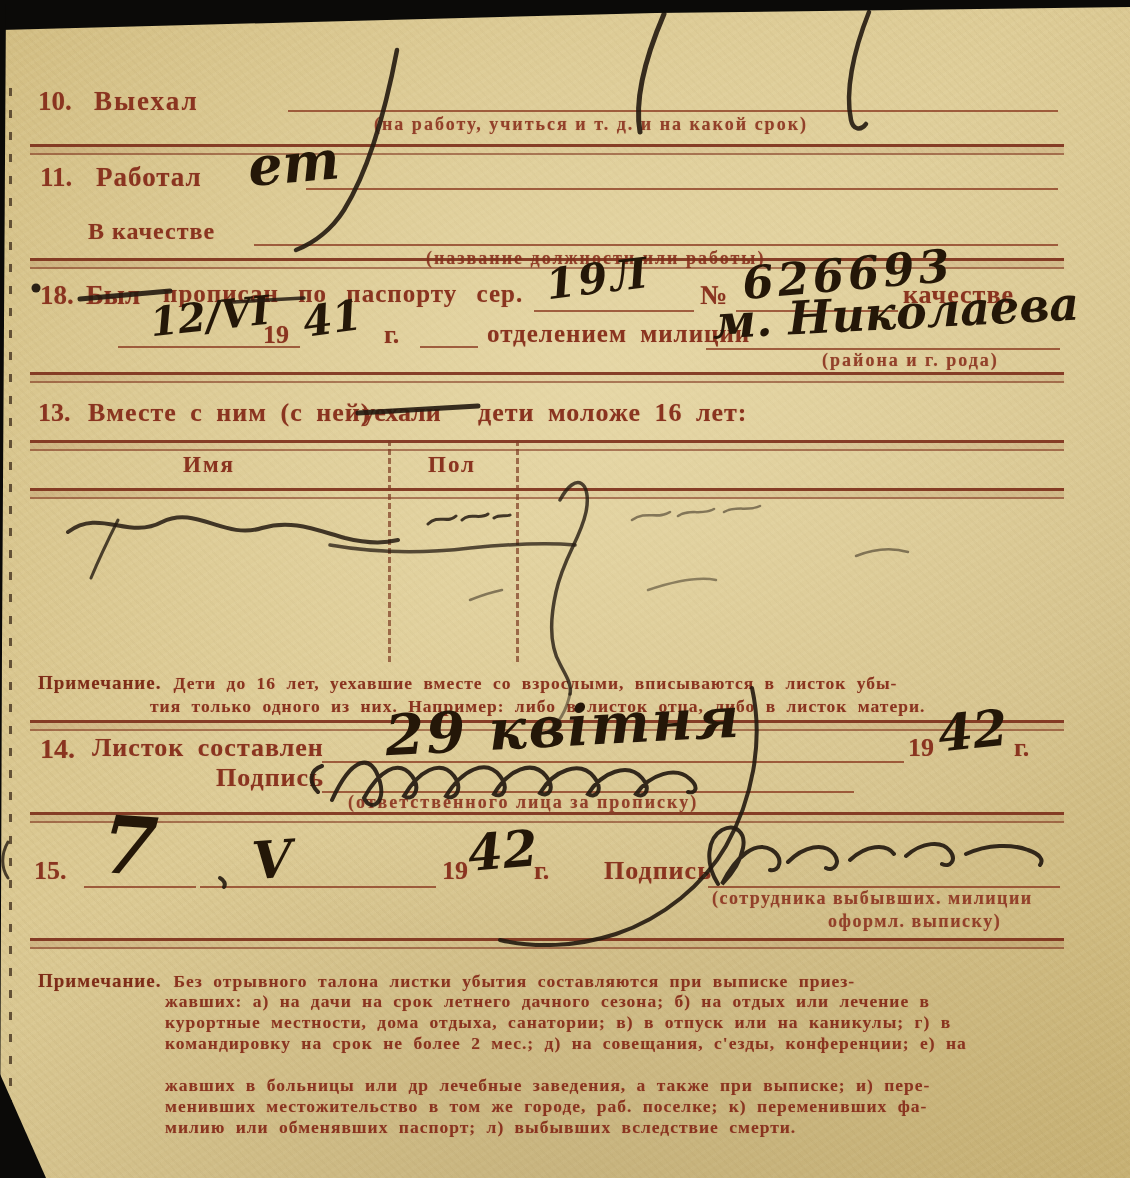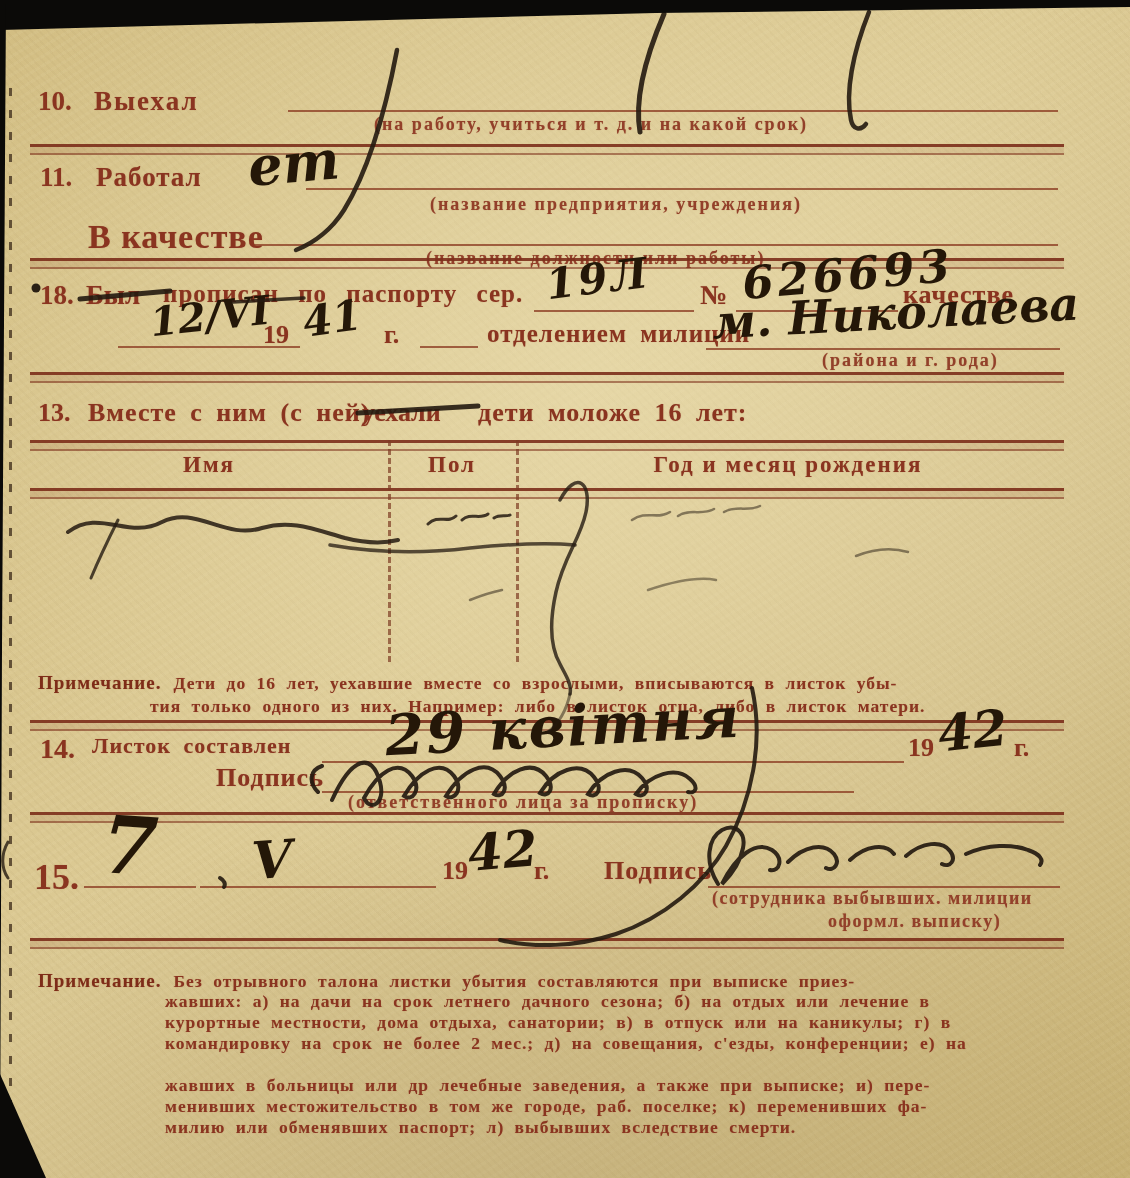--- a/index.html
+++ b/index.html
@@ -43,22 +43,21 @@
   <span class="pr" style="left:38px;top:86px;font-size:27px">10.</span>
   <span class="pr" style="left:94px;top:86px;font-size:27px;letter-spacing:2px">Выехал</span>
   <div class="fill" style="left:288px;top:86px;width:770px;height:24px"></div>
   <span class="pr cap" style="left:374px;top:114px">(на работу, учиться и т. д. и на какой срок)</span>
   <div class="hrule" style="top:144px"></div>
 
   <span class="pr" style="left:40px;top:162px;font-size:27px">11.</span>
   <span class="pr" style="left:96px;top:162px;font-size:27px;letter-spacing:1px">Работал</span>
   <span class="hand" style="left:248px;top:136px;font-size:54px;transform:rotate(-5deg)">ет</span>
   <div class="fill" style="left:306px;top:164px;width:752px;height:24px"></div>
-  <span class="pr cap" style="left:430px;top:194px">(название предприятия, учреждения)</span>
-  <span class="pr" style="left:88px;top:218px;font-size:34px;letter-spacing:1px">В качестве</span>
+  <span class="pr" style="left:88px;top:218px;font-size:24px;letter-spacing:1px">В качестве</span>
   <div class="fill" style="left:254px;top:220px;width:804px;height:24px"></div>
   <span class="pr cap" style="left:426px;top:248px">(название должности или работы)</span>
   <div class="hrule" style="top:258px"></div>
 
   <span class="pr" style="left:40px;top:280px;font-size:27px">18.</span>
   <span class="pr" style="left:86px;top:280px;font-size:27px">Был</span>
   <span class="pr" style="left:163px;top:280px;font-size:25px;letter-spacing:1px;word-spacing:12px">прописан по паспорту сер.</span>
   <div class="fill" style="left:534px;top:284px;width:160px;height:26px"></div>
   <span class="hand" style="left:546px;top:258px;font-size:42px;letter-spacing:3px;transform:rotate(-7deg)">19Л</span>
   <span class="pr" style="left:700px;top:280px;font-size:27px">№</span>
@@ -79,45 +78,44 @@
   <div class="hrule" style="top:372px"></div>
 
   <span class="pr" style="left:38px;top:398px;font-size:26px">13.</span>
   <span class="pr" style="left:88px;top:398px;font-size:26px;letter-spacing:1px;word-spacing:6px">Вместе с ним (с ней)</span>
   <span class="pr" style="left:362px;top:398px;font-size:26px">уехали</span>
   <span class="pr" style="left:478px;top:398px;font-size:26px;letter-spacing:1px;word-spacing:6px">дети моложе 16 лет:</span>
 
   <div class="hrule" style="top:440px"></div>
   <span class="pr" style="left:30px;top:452px;width:358px;text-align:center;font-size:23px;letter-spacing:2px">Имя</span>
   <span class="pr" style="left:388px;top:452px;width:128px;text-align:center;font-size:23px;letter-spacing:2px">Пол</span>
-  <span class="pr" style="left:516px;top:452px;width:544px;text-align:center;font-size:23px;letter-spacing:2px">Год и месяц рождения</span>
   <div class="hrule" style="top:488px"></div>
   <div class="vline" style="left:388px;top:440px;height:222px"></div>
   <div class="vline" style="left:516px;top:440px;height:222px"></div>
 
   <div class="note-line" style="left:38px;top:672px">
     <span class="nlbl">Примечание.</span>
     <span class="ntxt" style="margin-left:8px">Дети до 16 лет, уехавшие вместе со взрослыми, вписываются в листок убы-</span>
   </div>
   <div class="note-line ntxt" style="left:150px;top:696px">тия только одного из них. Например: либо в листок отца, либо в листок матери.</div>
   <div class="hrule" style="top:720px"></div>
 
   <span class="pr" style="left:40px;top:733px;font-size:28px">14.</span>
-  <span class="pr" style="left:92px;top:733px;font-size:22px;letter-spacing:1px;word-spacing:6px">Листок составлен</span>
+  <span class="pr" style="left:92px;top:733px;font-size:26px;letter-spacing:1px;word-spacing:6px">Листок составлен</span>
   <div class="fill" style="left:322px;top:735px;width:582px;height:26px"></div>
   <span class="hand" style="left:385px;top:698px;font-size:56px;letter-spacing:2px;transform:rotate(-3deg)">29 квітня</span>
   <span class="pr" style="left:908px;top:733px;font-size:26px">19</span>
   <span class="hand" style="left:938px;top:706px;font-size:50px;transform:rotate(-6deg)">42</span>
   <span class="pr" style="left:1014px;top:733px;font-size:26px">г.</span>
   <span class="pr" style="left:216px;top:763px;font-size:26px;letter-spacing:1px">Подпись</span>
   <div class="fill" style="left:322px;top:765px;width:532px;height:26px"></div>
   <span class="pr cap" style="left:348px;top:792px">(ответственного лица за прописку)</span>
   <div class="hrule" style="top:812px"></div>
 
-  <span class="pr" style="left:34px;top:856px;font-size:36px">15.</span>
+  <span class="pr" style="left:34px;top:856px;font-size:26px">15.</span>
   <div class="fill" style="left:84px;top:860px;width:112px;height:26px"></div>
   <span class="hand" style="left:102px;top:806px;font-size:80px;transform:rotate(4deg)">7</span>
   <div class="fill" style="left:200px;top:860px;width:236px;height:26px"></div>
   <span class="hand" style="left:252px;top:834px;font-size:52px;transform:rotate(-4deg)">V</span>
   <span class="pr" style="left:442px;top:856px;font-size:26px">19</span>
   <span class="hand" style="left:468px;top:826px;font-size:50px;transform:rotate(-5deg)">42</span>
   <span class="pr" style="left:534px;top:856px;font-size:26px">г.</span>
   <span class="pr" style="left:604px;top:856px;font-size:26px;letter-spacing:1px">Подпись</span>
   <div class="fill" style="left:708px;top:860px;width:352px;height:26px"></div>
   <span class="pr cap" style="left:712px;top:888px;letter-spacing:1.5px">(сотрудника выбывших. милиции</span>

